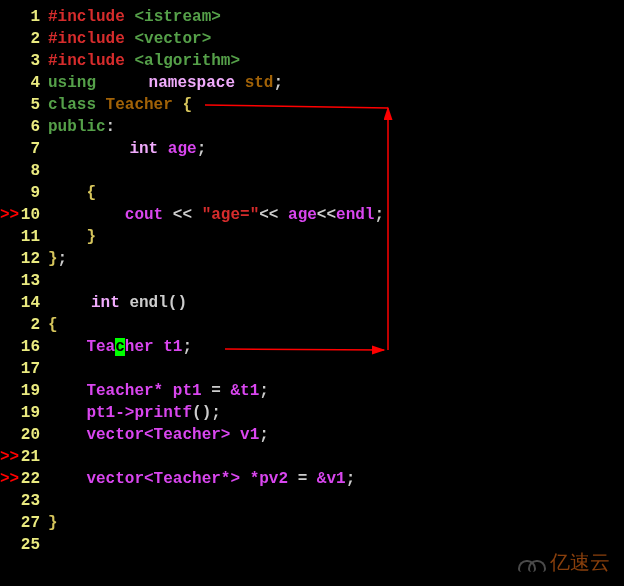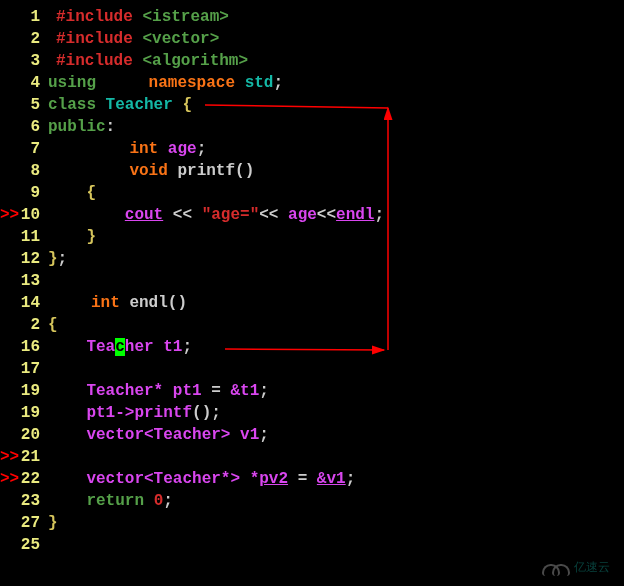--- a/index.html
+++ b/index.html
@@ -31,42 +31,42 @@
 }
 .lineno {
   width: 34px;
   text-align: right;
   color: #eaea7f;
   font-weight: bold;
   padding-right: 8px;
   flex-shrink: 0;
 }
 .code { color: #ccc; font-weight: bold; }
-.kw-pp { color: #d62c2c; margin-left: 8px; }
+.kw-pp { color: #d62c2c; }
 .kw-inc { color: #55a049; }
 .kw { color: #55a049; }
-.type { color: #f97316; padding-left: 43px; }
+.type { color: #f0abfc; padding-left: 43px; }
 .type2 { color: #d6c55c; }
-.cls { color: #14b8a6; }
+.cls { color: #a16207; }
 .str { color: #d62c2c; }
 .num { color: #d62c2c; }
 .ident { color: #d946ef; }
 .func { color: #ccc; }
 .punct { color: #ccc; }
-.ul { text-decoration: underline; }
+.ul { }
 .cursor {
   background: #00ff00;
   color: #000;
 }
 .watermark {
   position: absolute;
   bottom: 10px;
   right: 14px;
-  color: #0f766e;
-  font-size: 12px;
+  color: #f97316;
+  font-size: 20px;
   font-family: Arial, sans-serif;
   display: flex;
   align-items: center;
   gap: 4px;
   opacity: 0.55;
 }
 .watermark-icon {
   width: 28px;
   height: 18px;
   position: relative;
@@ -94,36 +94,36 @@
 <body>
 
 <div class="editor" id="editor">
     <div class="line"><span class="gutter"></span><span class="lineno">1</span><span class="code"><span class="kw-pp">#include </span><span class="kw-inc">&lt;istream&gt;</span></span></div>
     <div class="line"><span class="gutter"></span><span class="lineno">2</span><span class="code"><span class="kw-pp">#include </span><span class="kw-inc">&lt;vector&gt;</span></span></div>
     <div class="line"><span class="gutter"></span><span class="lineno">3</span><span class="code"><span class="kw-pp">#include </span><span class="kw-inc">&lt;algorithm&gt;</span></span></div>
     <div class="line"><span class="gutter"></span><span class="lineno">4</span><span class="code"><span class="kw">using </span><span class="type">namespace </span><span class="cls">std</span><span class="punct">;</span></span></div>
     <div class="line"><span class="gutter"></span><span class="lineno">5</span><span class="code"><span class="kw">class </span><span class="cls">Teacher </span><span class="type2">{</span></span></div>
     <div class="line"><span class="gutter"></span><span class="lineno">6</span><span class="code"><span class="kw">public</span><span class="punct">:</span></span></div>
     <div class="line"><span class="gutter"></span><span class="lineno">7</span><span class="code"><span class="punct">    </span><span class="type">int </span><span class="ident">age</span><span class="punct">;</span></span></div>
-    <div class="line"><span class="gutter"></span><span class="lineno">8</span><span class="code"><span class="punct">    </span><span class="type">void </span><span class="func">printf</span><span class="punct">()</span></span></div>
+    <div class="line"><span class="gutter"></span><span class="lineno">8</span></div>
     <div class="line"><span class="gutter"></span><span class="lineno">9</span><span class="code"><span class="punct">    </span><span class="type2">{</span></span></div>
     <div class="line"><span class="gutter">&gt;&gt;</span><span class="lineno">10</span><span class="code"><span class="punct">        </span><span class="ident ul">cout</span><span class="punct"> &lt;&lt; </span><span class="str">"age="</span><span class="punct">&lt;&lt; </span><span class="ident">age</span><span class="punct">&lt;&lt;</span><span class="ident ul">endl</span><span class="punct">;</span></span></div>
     <div class="line"><span class="gutter"></span><span class="lineno">11</span><span class="code"><span class="punct">    </span><span class="type2">}</span></span></div>
     <div class="line"><span class="gutter"></span><span class="lineno">12</span><span class="code"><span class="type2">}</span><span class="punct">;</span></span></div>
     <div class="line"><span class="gutter"></span><span class="lineno">13</span><span class="code"></span></div>
     <div class="line"><span class="gutter"></span><span class="lineno">14</span><span class="code"><span class="type">int </span><span class="func">endl</span><span class="punct">()</span></span></div>
     <div class="line"><span class="gutter"></span><span class="lineno">2</span><span class="code"><span class="type2">{</span></span></div>
     <div class="line"><span class="gutter"></span><span class="lineno">16</span><span class="code"><span class="punct">    </span><span class="ident">Tea</span><span class="cursor">c</span><span class="ident">her </span><span class="ident">t1</span><span class="punct">;</span></span></div>
     <div class="line"><span class="gutter"></span><span class="lineno">17</span></div>
     <div class="line"><span class="gutter"></span><span class="lineno">19</span><span class="code"><span class="punct">    </span><span class="ident">Teacher* pt1</span><span class="punct"> = </span><span class="ident">&amp;t1</span><span class="punct">;</span></span></div>
     <div class="line"><span class="gutter"></span><span class="lineno">19</span><span class="code"><span class="punct">    </span><span class="ident">pt1-&gt;printf</span><span class="punct">();</span></span></div>
     <div class="line"><span class="gutter"></span><span class="lineno">20</span><span class="code"><span class="punct">    </span><span class="ident">vector&lt;Teacher&gt; v1</span><span class="punct">;</span></span></div>
     <div class="line"><span class="gutter">&gt;&gt;</span><span class="lineno">21</span></div>
     <div class="line"><span class="gutter">&gt;&gt;</span><span class="lineno">22</span><span class="code"><span class="punct">    </span><span class="ident">vector&lt;Teacher*&gt; *</span><span class="ident ul">pv2</span><span class="punct"> = </span><span class="ident ul">&amp;v1</span><span class="punct">;</span></span></div>
-    <div class="line"><span class="gutter"></span><span class="lineno">23</span><span class="code"><span class="punct">    </span><span class="kw">return </span><span class="num">0</span><span class="punct">;</span></span></div>
+    <div class="line"><span class="gutter"></span><span class="lineno">23</span></div>
     <div class="line"><span class="gutter"></span><span class="lineno">27</span><span class="code"><span class="type2">}</span></span></div>
     <div class="line"><span class="gutter"></span><span class="lineno">25</span><span class="code"></span></div>
   </div>
 
 <svg class="arrows" width="624" height="586">
   <defs>
     <marker id="ah" markerWidth="10" markerHeight="10" refX="8" refY="3" orient="auto">
       <path d="M0,0 L9,3 L0,6 Z" fill="#ff0000"></path>
     </marker>
   </defs>

